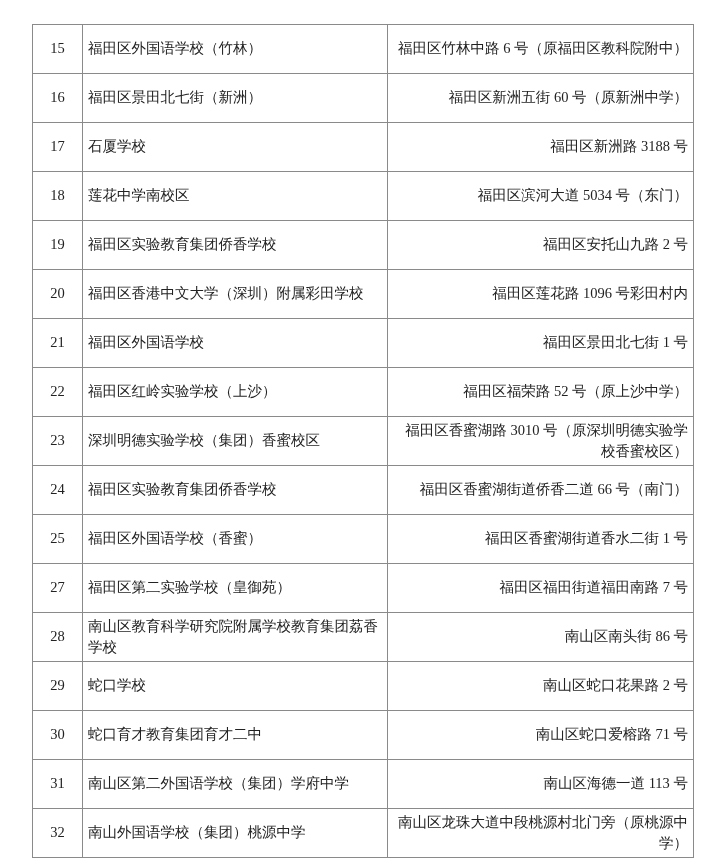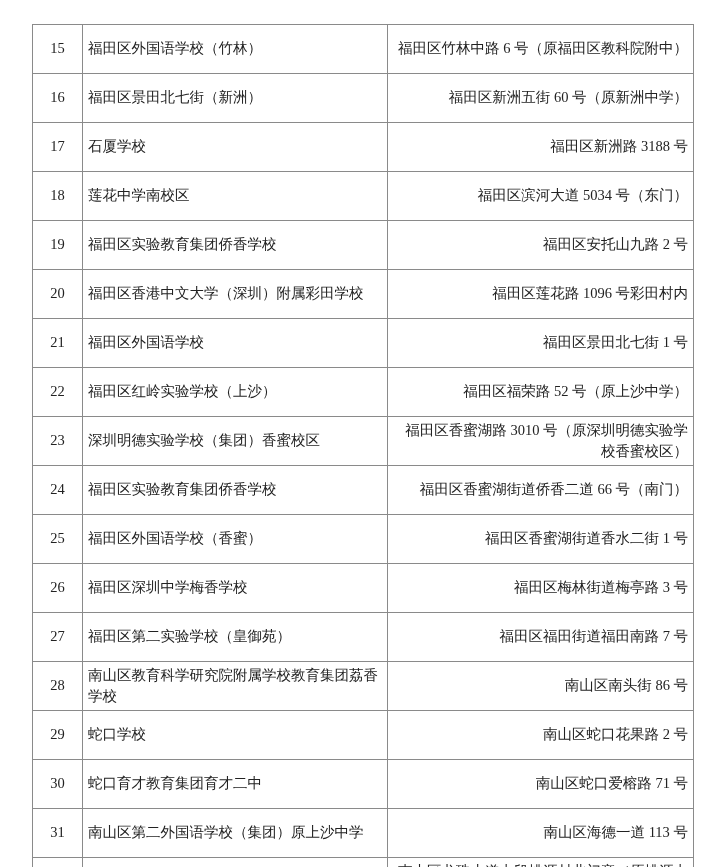--- a/index.html
+++ b/index.html
@@ -121,25 +121,20 @@
     <td class="cell-school">福田区实验教育集团侨香学校</td>
     <td class="cell-addr">福田区香蜜湖街道侨香二道 66 号（南门）</td>
   </tr>
 
   <tr>
     <td class="cell-no">25</td>
     <td class="cell-school">福田区外国语学校（香蜜）</td>
     <td class="cell-addr">福田区香蜜湖街道香水二街 1 号</td>
   </tr>
 
-  <tr>
-    <td class="cell-no">26</td>
-    <td class="cell-school">福田区深圳中学梅香学校</td>
-    <td class="cell-addr">福田区梅林街道梅亭路 3 号</td>
-  </tr>
 
   <tr>
     <td class="cell-no">27</td>
     <td class="cell-school">福田区第二实验学校（皇御苑）</td>
     <td class="cell-addr">福田区福田街道福田南路 7 号</td>
   </tr>
 
   <tr>
     <td class="cell-no">28</td>
     <td class="cell-school">南山区教育科学研究院附属学校教育集团荔香学校</td>
@@ -153,21 +148,21 @@
   </tr>
 
   <tr>
     <td class="cell-no">30</td>
     <td class="cell-school">蛇口育才教育集团育才二中</td>
     <td class="cell-addr">南山区蛇口爱榕路 71 号</td>
   </tr>
 
   <tr>
     <td class="cell-no">31</td>
-    <td class="cell-school">南山区第二外国语学校（集团）原上沙中学</td>
+    <td class="cell-school">南山区第二外国语学校（集团）学府中学</td>
     <td class="cell-addr">南山区海德一道 113 号</td>
   </tr>
 
   <tr>
     <td class="cell-no">32</td>
     <td class="cell-school">南山外国语学校（集团）桃源中学</td>
     <td class="cell-addr">南山区龙珠大道中段桃源村北门旁（原桃源中学）</td>
   </tr>
 </tbody>
   </table>

